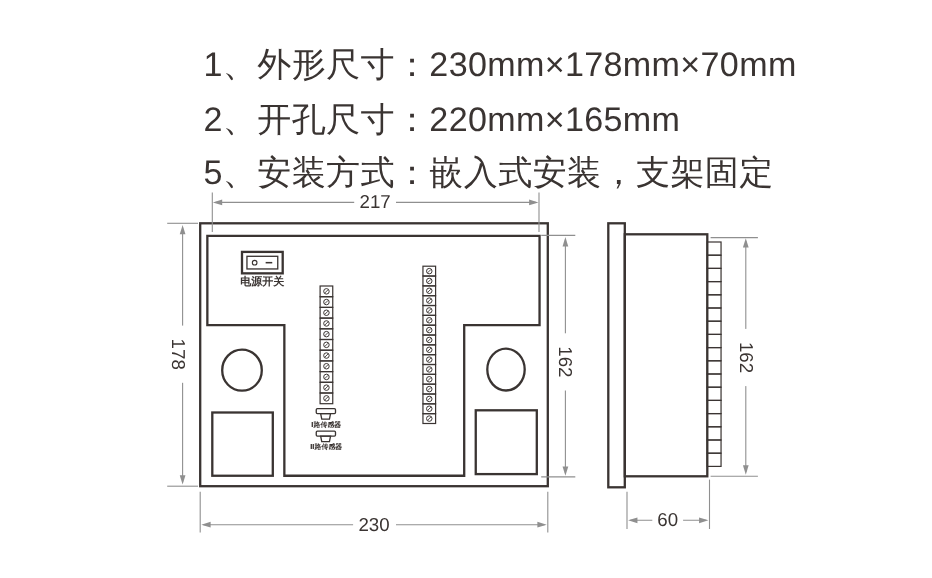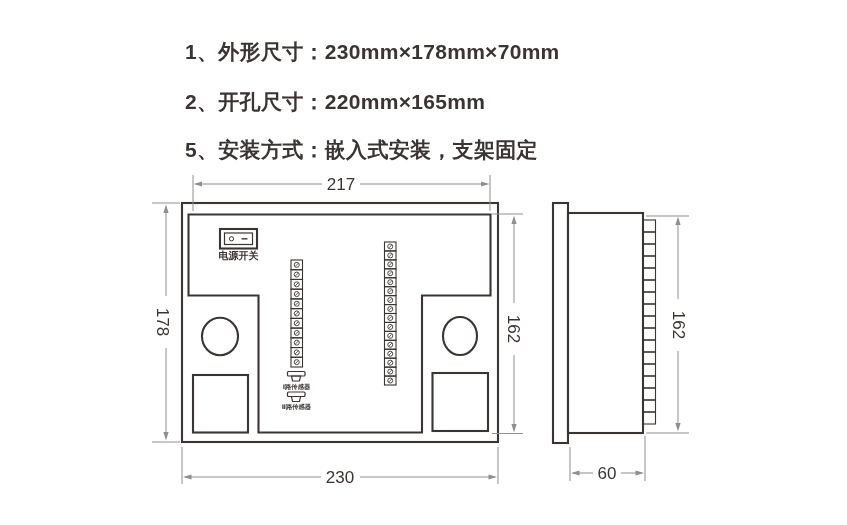--- a/index.html
+++ b/index.html
@@ -4,21 +4,21 @@
 <style>
   html,body{margin:0;padding:0;}
   body{
     width:847px;height:525px;overflow:hidden;
     background:#ffffff;position:relative;
     font-family:"Liberation Sans","DejaVu Sans",sans-serif;
     color:#3a3432;
   }
   .spec-line{
     position:absolute;left:185px;white-space:nowrap;
-    font-size:21px;font-weight:700;letter-spacing:0.3px;color:#3a3432;
+    font-size:31px;font-weight:400;letter-spacing:0.3px;color:#3a3432;
   }
   #spec1{top:38px;} #spec2{top:88px;} #spec3{top:136px;}
   svg{position:absolute;top:0;left:0;}
   
   .ink{stroke:#3a3432;fill:none;}
   .w2{stroke-width:2.1;} .w1{stroke-width:1.2;}
   .strip rect{fill:none;stroke:#3a3432;stroke-width:1.1;}
   .strip circle{fill:none;stroke:#3a3432;stroke-width:0.9;}
   .strip line{stroke:#3a3432;stroke-width:0.8;}
   

